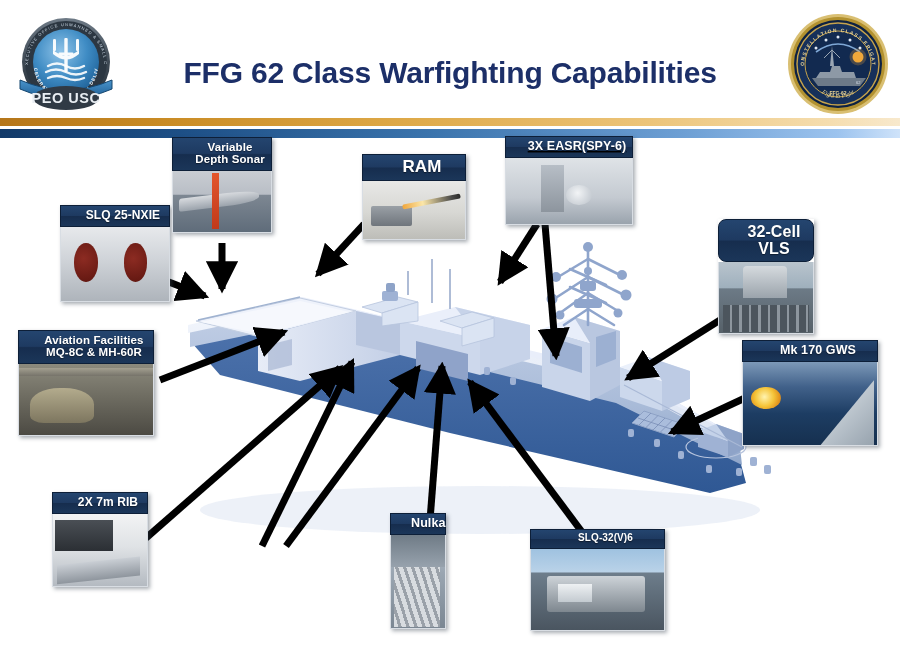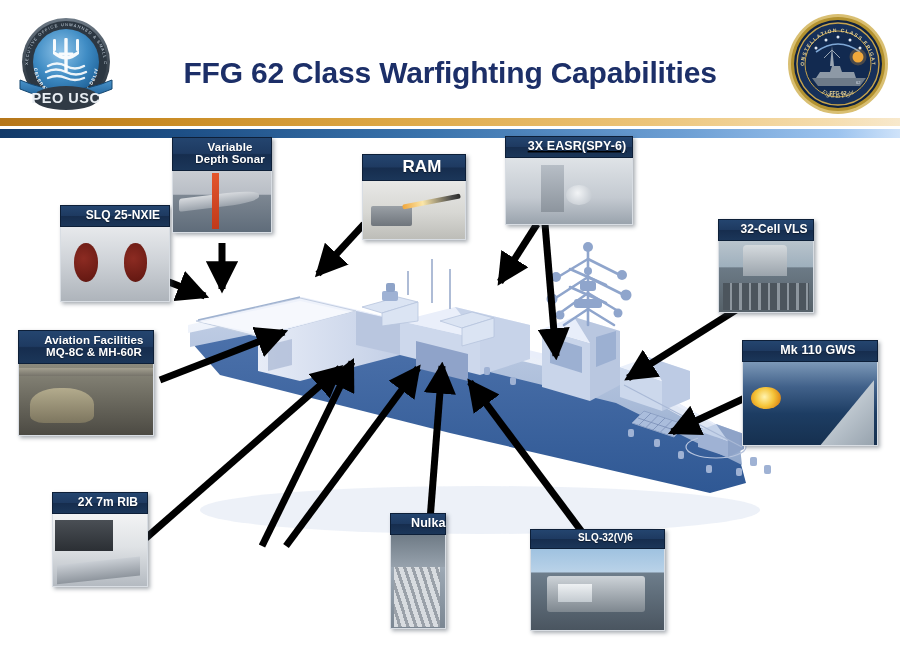--- a/index.html
+++ b/index.html
@@ -540,28 +540,28 @@
   </div>
 
   <div class="callout" style="left:505px;top:136px;width:128px;text-decoration:underline;">
     <div class="cap" style="font-size:12.5px;">3X EASR(SPY-6)</div>
     <div class="pic" style="height:67px;">
         <div class="ph ph-easr"></div>
       </div>
   </div>
 
   <div class="callout" style="left:718px;top:219px;width:96px;">
-    <div class="cap" style="font-size:12px;">32-Cell VLS</div>
+    <div class="cap" style="font-size:16px;border-radius:8px;">32-Cell VLS</div>
     <div class="pic" style="height:72px;">
         <div class="ph ph-vls"></div>
       </div>
   </div>
 
   <div class="callout" style="left:742px;top:340px;width:136px;">
-    <div class="cap" style="font-size:12.5px;">Mk 110 GWS</div>
+    <div class="cap" style="font-size:12.5px;">Mk 170 GWS</div>
     <div class="pic" style="height:84px;">
         <div class="ph ph-gun"></div>
       </div>
   </div>
 
   <div class="callout" style="left:18px;top:330px;width:136px;">
     <div class="cap" style="font-size:11.5px;white-space:pre-line;">Aviation Facilities
 MQ-8C &amp; MH-60R</div>
     <div class="pic" style="height:72px;">
         <div class="ph ph-avi"></div>

